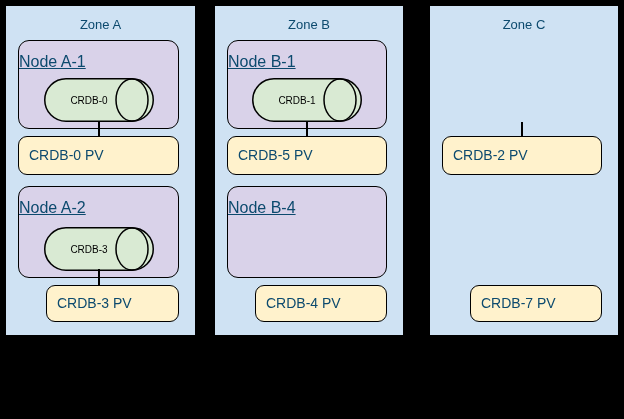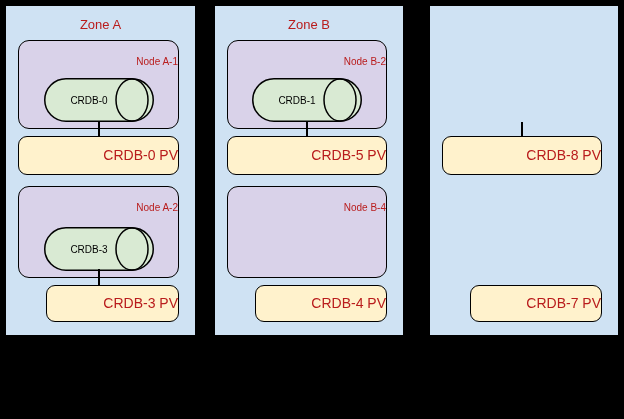--- a/index.html
+++ b/index.html
@@ -2,21 +2,21 @@
 <html style="--zone-fill: #cfe2f3; --node-fill: #d9d2e9; --cylinder-fill: #d9ead3; --pv-fill: #fff2cc; --border: #000000;"><head>
 <meta charset="utf-8">
 <style>
   html, body { margin: 0; padding: 0; background: #000; }
   .canvas {
     position: relative;
     width: 624px;
     height: 419px;
     background: #000;
     font-family: "Liberation Sans", sans-serif;
-    color: #b91c1c;
+    color: #0c4a6e;
     overflow: hidden;
   }
   .zone {
     position: absolute;
     top: 4px;
     height: 333px;
     background: var(--zone-fill, #cfe2f3);
     border: 2px solid var(--border, #000);
     box-sizing: border-box;
   }
@@ -33,23 +33,24 @@
     background: var(--node-fill, #d9d2e9);
     border: 1.5px solid var(--border, #000);
     border-radius: 11px;
     box-sizing: border-box;
   }
   .node-slot1 { top: 34px; height: 89px; }
   .node-slot2 { top: 180px; height: 92px; }
   .node-title {
     position: absolute;
     top: 13px; left: 0; right: 0;
-    text-align: right;
-    font-size: 10px;
+    text-align: left;
+    font-size: 16px;
     line-height: 16px;
+    text-decoration: underline;
   }
   .cylinder {
     position: absolute;
     left: 50%;
     bottom: 6px;
     transform: translateX(-50%);
     display: block;
   }
   .cyl-label {
     font-family: "Liberation Sans", sans-serif;
@@ -66,22 +67,23 @@
   }
   .conn-slot1 { top: 116px; height: 14px; }
   .conn-slot2 { top: 263px; height: 16px; }
   .pv {
     position: absolute;
     left: 12px; right: 16px;
     background: var(--pv-fill, #fff2cc);
     border: 1.5px solid var(--border, #000);
     border-radius: 9px;
     box-sizing: border-box;
-    text-align: right;
+    text-align: left;
     font-size: 14px;
+    padding-left: 10px;
   }
   .pv-slot1 { top: 130px; height: 39px; line-height: 37px; }
   .pv-slot2 { top: 279px; height: 37px; line-height: 35px; margin-left: 28px; }
 </style>
 </head>
 <body>
 
 <div class="canvas">
 
   <section class="zone" style="left:4px; width:193px;">
@@ -107,37 +109,38 @@
       </svg>
     </div>
     <div class="connector conn-slot2"></div>
     <div class="pv pv-slot2">CRDB-3 PV</div>
   </section>
 
   <section class="zone" style="left:213px; width:192px;">
     <div class="zone-title">Zone B</div>
 
     <div class="node node-slot1">
-      <div class="node-title">Node B-2</div>
+      <div class="node-title">Node B-1</div>
       <svg class="cylinder" width="110" height="44" viewBox="0 0 110 44">
         <rect x="0.75" y="0.75" width="108.5" height="42.5" rx="21.25" ry="21.25" fill="var(--cylinder-fill,#d9ead3)" stroke="var(--border,#000)" stroke-width="1.5"></rect>
         <ellipse cx="88" cy="22" rx="16" ry="21" fill="none" stroke="var(--border,#000)" stroke-width="1.5"></ellipse>
         <text class="cyl-label" x="45" y="26" text-anchor="middle">CRDB-1</text>
       </svg>
     </div>
     <div class="connector conn-slot1"></div>
     <div class="pv pv-slot1">CRDB-5 PV</div>
 
     <div class="node node-slot2">
       <div class="node-title">Node B-4</div>
     </div>
     <div class="pv pv-slot2">CRDB-4 PV</div>
   </section>
 
   <section class="zone" style="left:428px; width:192px;">
+    <div class="zone-title">Zone C</div>
 
     <div class="connector conn-slot1"></div>
-    <div class="pv pv-slot1">CRDB-8 PV</div>
+    <div class="pv pv-slot1">CRDB-2 PV</div>
 
     <div class="pv pv-slot2">CRDB-7 PV</div>
   </section>
 
 </div>
 
 </body></html>

